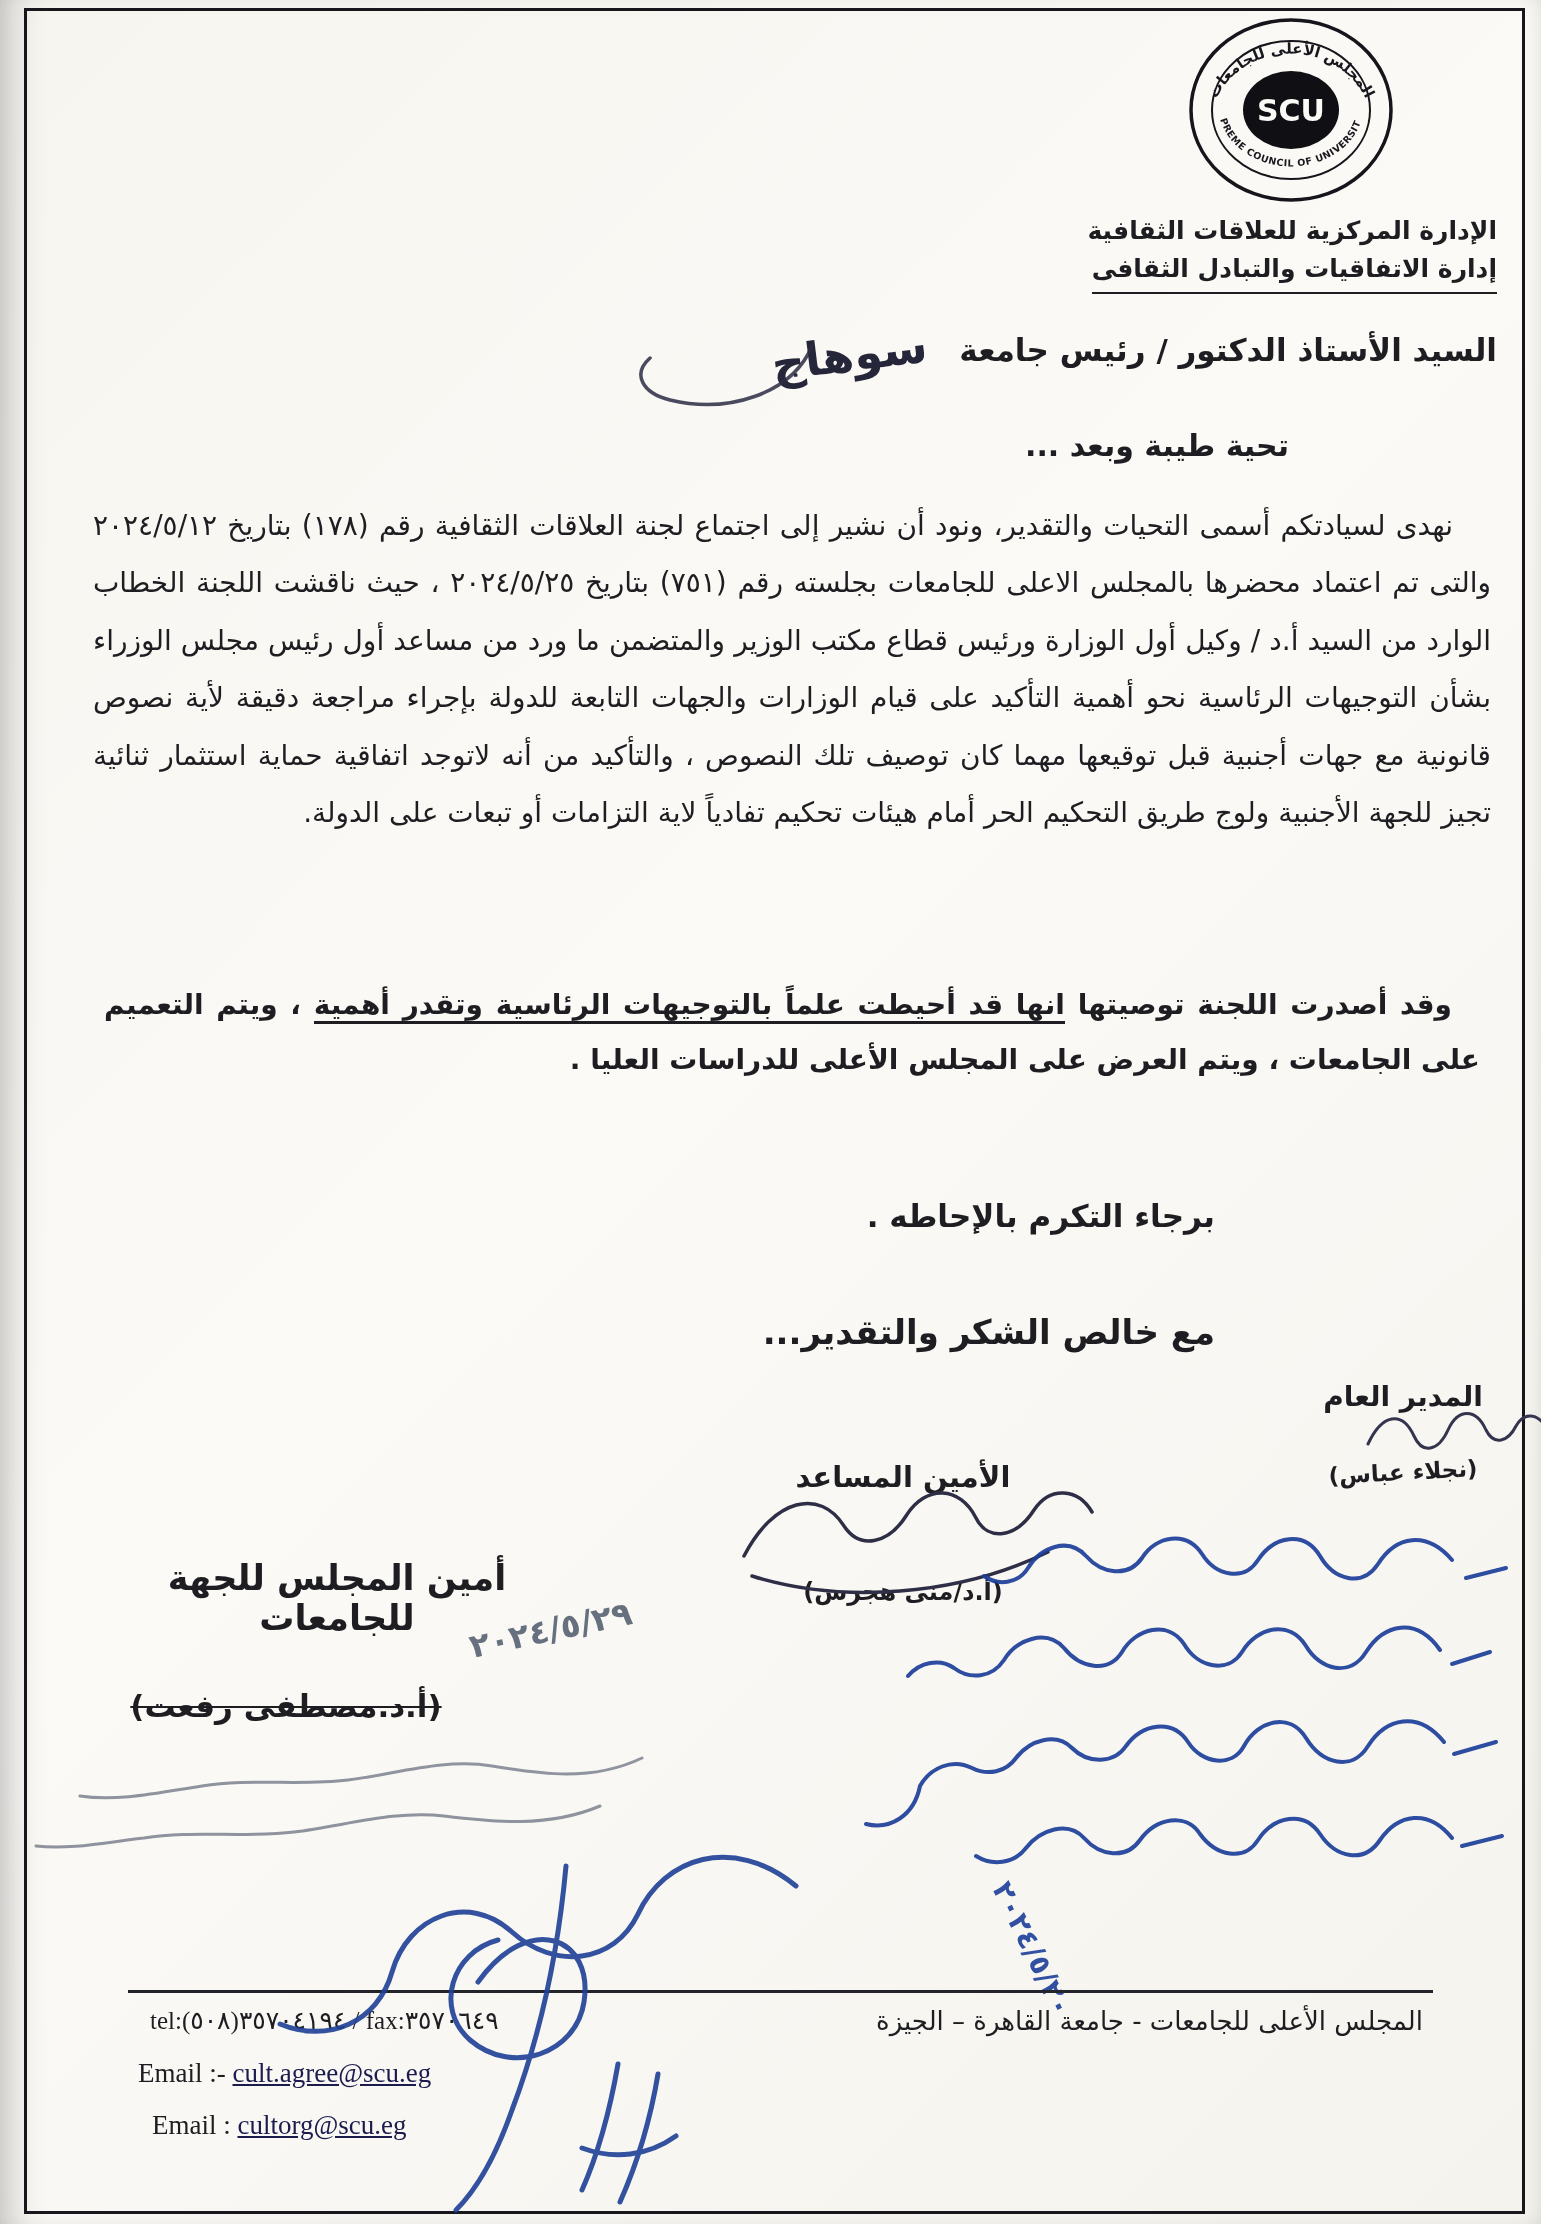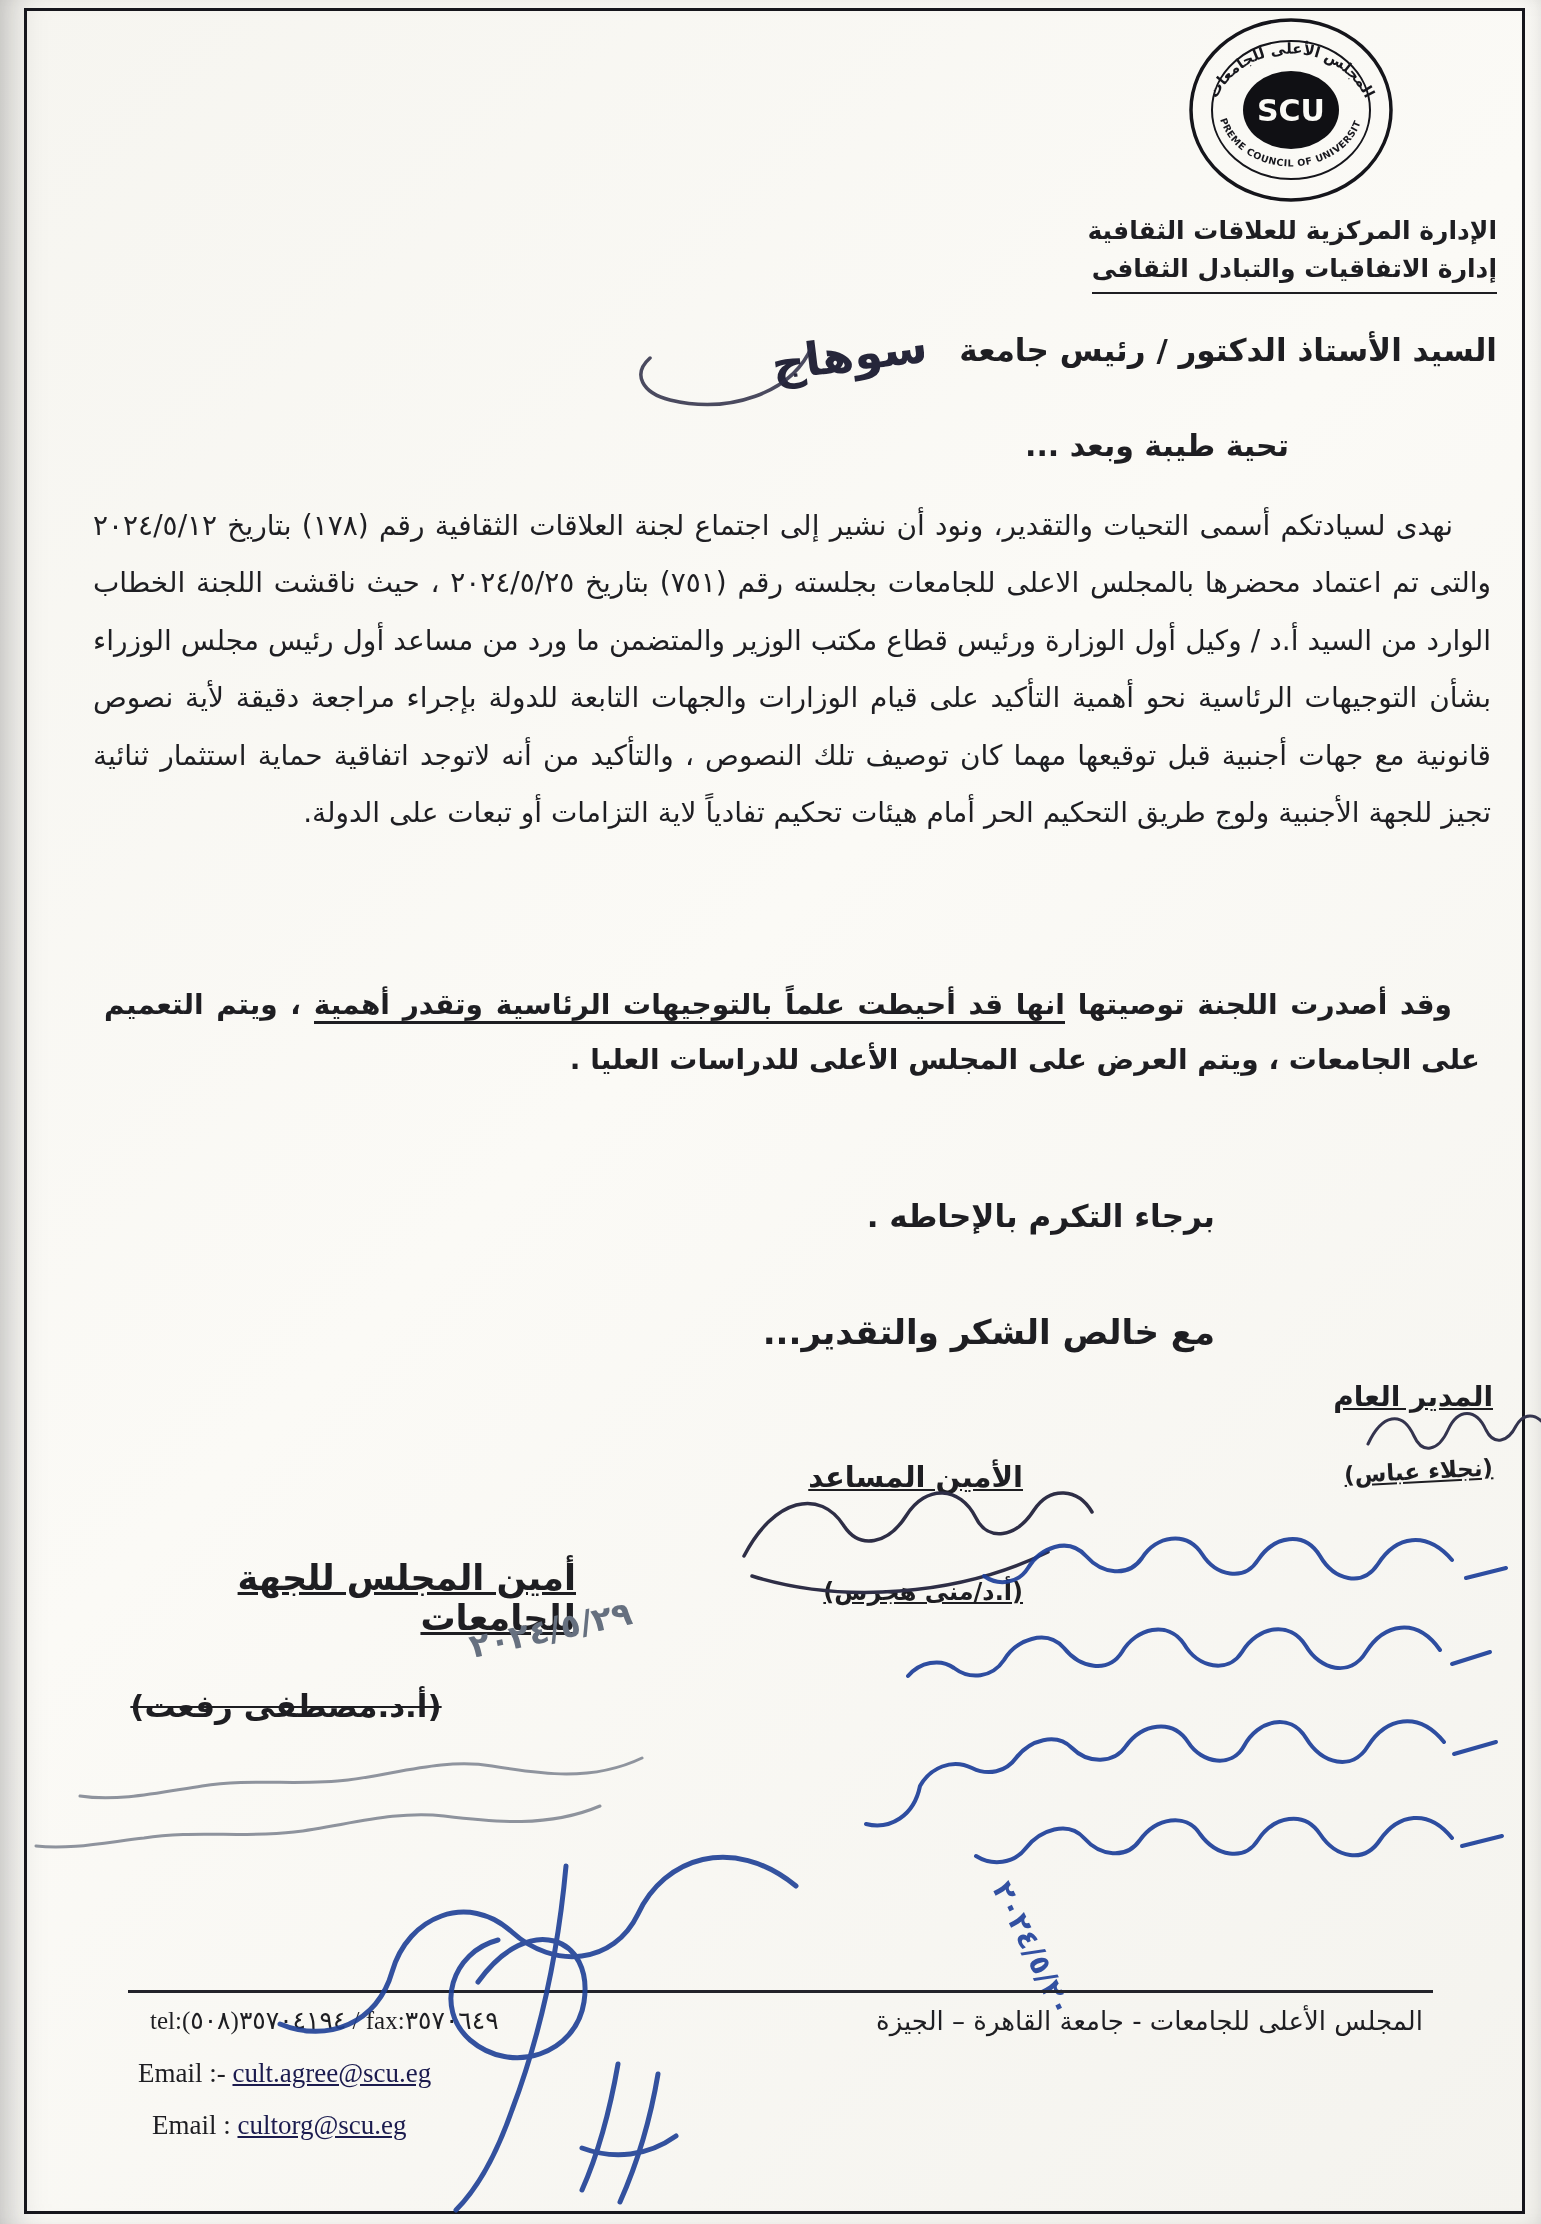--- a/index.html
+++ b/index.html
@@ -20,21 +20,21 @@
   .dept{position:absolute;right:44px;top:212px;text-align:right;font-weight:bold;font-size:25px;line-height:1.5;}
   .dept .u2{border-bottom:2px solid #1e1e22;padding-bottom:5px;display:inline-block;}
   .addressee{position:absolute;right:44px;top:318px;font-size:31px;font-weight:bold;white-space:nowrap;}
   .hw-univ{display:inline-block;font-size:46px;font-weight:600;transform:rotate(-7deg) translate(0,10px);margin-right:22px;color:#26263a;letter-spacing:2px;}
   .greeting{position:absolute;right:252px;top:428px;font-size:30px;font-weight:bold;text-align:right;}
   .body-par{position:absolute;right:45px;left:88px;top:492px;font-size:28px;line-height:2.05;text-align:justify;text-align-last:right;text-indent:38px;margin:5px;}
   .recommendation{position:absolute;right:45px;left:88px;top:962px;font-size:28px;font-weight:bold;line-height:1.95;text-align:justify;text-align-last:right;text-indent:28px;margin:16px;}
   .recommendation .ul{border-bottom:3px solid #1e1e22;}
   .request{position:absolute;right:326px;top:1198px;font-size:31px;font-weight:bold;}
   .thanks{position:absolute;right:326px;top:1312px;font-size:34px;font-weight:bold;letter-spacing:1px;}
-  .sig{position:absolute;text-decoration:underline;}
+  .sig{position:absolute;text-align:center;}
   .sig .sig-title{font-weight:bold;}
   .sig .sig-name{font-weight:bold;}
   .sig-gm{right:48px;top:1380px;width:180px;}
   .sig-gm .sig-title{font-size:28px;}
   .sig-gm .sig-name{font-size:23px;margin-top:46px;transform:rotate(-3deg);}
   .sig-asst{right:518px;top:1460px;width:240px;}
   .sig-asst .sig-title{font-size:29px;}
   .sig-asst .sig-name{font-size:24px;margin-top:84px;}
   .sig-sec{left:98px;top:1558px;width:478px;}
   .sig-sec .sig-title{font-size:35px;}

